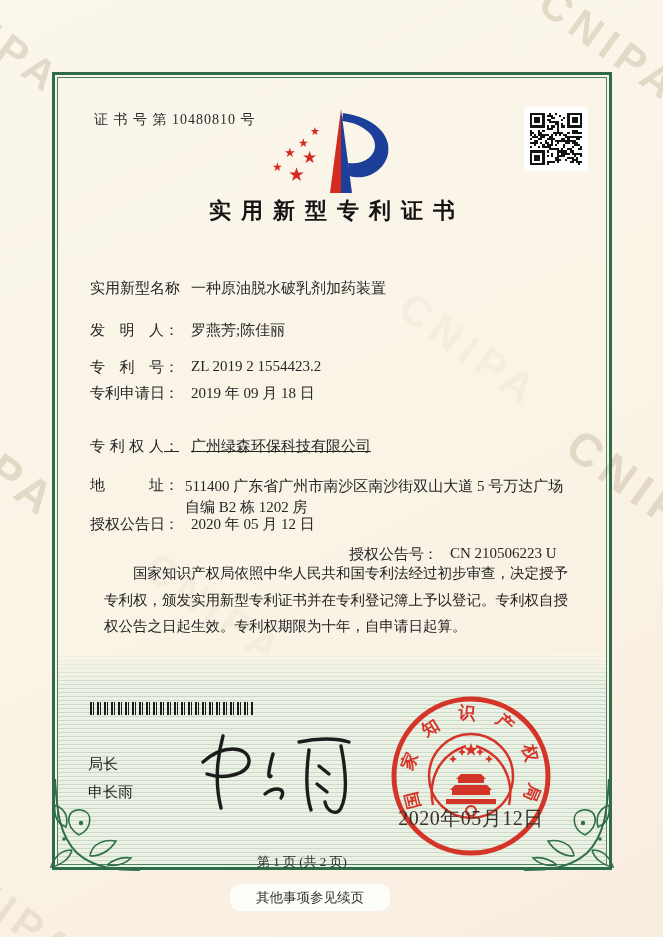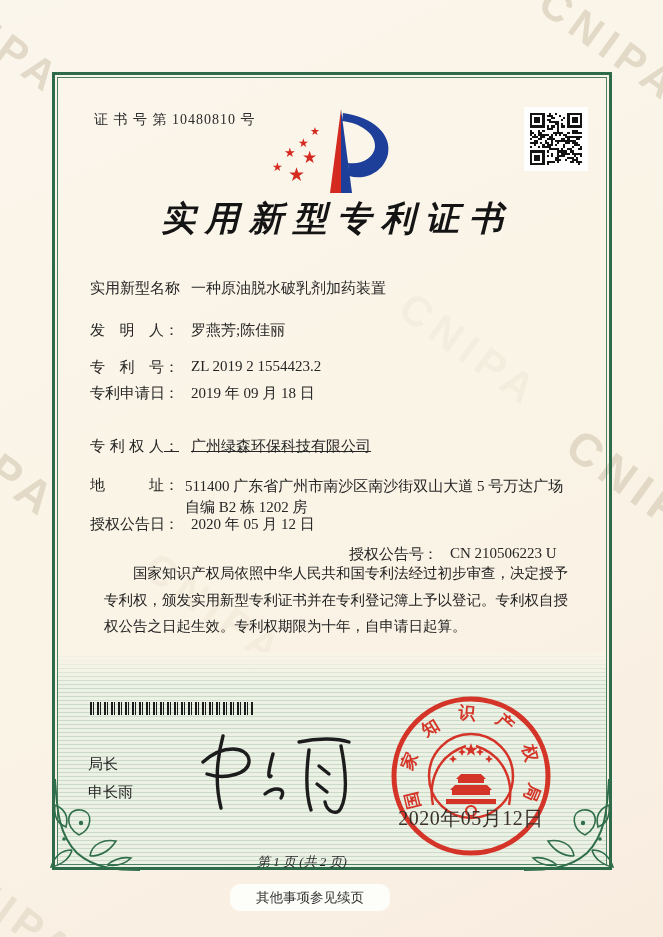--- a/index.html
+++ b/index.html
@@ -20,42 +20,42 @@
   .band{position:absolute;left:57px;top:652px;width:549px;height:215px;
     background:repeating-linear-gradient(180deg,rgba(128,166,130,.30) 0 1px,rgba(236,242,231,0) 1px 4px),#ecf1e6;}
   .band-fade{position:absolute;left:0;top:0;width:100%;height:34px;
     background:linear-gradient(#faf4e6,rgba(250,244,230,0));}
   
   .certno{position:absolute;left:94px;top:111px;font-size:14px;letter-spacing:1px;color:#2b2b2b;}
   .logo{position:absolute;left:252px;top:101px;}
   .qr-wrap{position:absolute;left:524px;top:107px;width:64px;height:64px;background:#fefefe;}
   .qr-wrap svg{position:absolute;left:6px;top:6px;}
   .title{position:absolute;left:52px;top:196px;width:560px;text-align:center;
-    font-size:34px;font-weight:700;letter-spacing:10px;text-indent:10px;color:#141414;font-style:italic;}
+    font-size:22px;font-weight:700;letter-spacing:10px;text-indent:10px;color:#141414;}
   
   .frow{position:absolute;left:90px;font-size:15px;white-space:nowrap;color:#262626;}
   .flabel{display:inline-block;width:74px;text-align:justify;text-align-last:justify;vertical-align:top;}
   .fcolon{vertical-align:top;}
   .fvalue{padding-left:12px;vertical-align:top;}
   .addr-val{display:inline-block;padding-left:6px;white-space:normal;width:400px;line-height:21px;vertical-align:top;}
   .grant2{position:absolute;left:259px;top:0;white-space:nowrap;margin-top:30px;}
   
   .bodytext{position:absolute;left:88px;top:544px;width:496px;font-size:14.5px;
     line-height:26.5px;text-align:justify;color:#222;}
   .bodytext p{margin:16px;text-indent:2em;}
   
   .barcode{position:absolute;left:90px;top:702px;width:163px;height:13px;
     background:repeating-linear-gradient(90deg,#1b1b1b 0 2px,rgba(0,0,0,0) 2px 3px,#1b1b1b 3px 4px,rgba(0,0,0,0) 4px 7px,#1b1b1b 7px 9px,rgba(0,0,0,0) 9px 10px,#1b1b1b 10px 11px,rgba(0,0,0,0) 11px 14px);}
   .director-label{position:absolute;left:88px;top:755px;font-family:"Liberation Sans","DejaVu Sans",sans-serif;font-size:15px;color:#1e1e1e;}
   .director-name{position:absolute;left:88px;top:783px;font-family:"Liberation Sans","DejaVu Sans",sans-serif;font-size:15px;color:#1e1e1e;}
   .signature{position:absolute;left:195px;top:724px;}
   .seal{position:absolute;left:388px;top:693px;opacity:.95;}
   .seal-date{position:absolute;left:388px;top:805px;width:166px;text-align:center;
     font-size:20px;letter-spacing:.5px;color:#39302a;}
-  .pageinfo{position:absolute;left:22px;top:853px;width:560px;text-align:center;font-size:13px;color:#2b2b2b;font-style:italic;}
+  .pageinfo{position:absolute;left:22px;top:853px;width:560px;text-align:center;font-size:13px;color:#2b2b2b;}
   .note-box{position:absolute;left:230px;top:884px;width:160px;height:27px;background:#fdfdfa;
     border-radius:10px;text-align:center;line-height:27px;font-size:13.5px;color:#333;}
   
   .orn{position:absolute;width:92px;height:95px;}
   .orn.bl{left:50px;top:777px;}
   .orn.br{left:522px;top:777px;transform:scaleX(-1);}
 </style>
 </head>
 <body>
 

